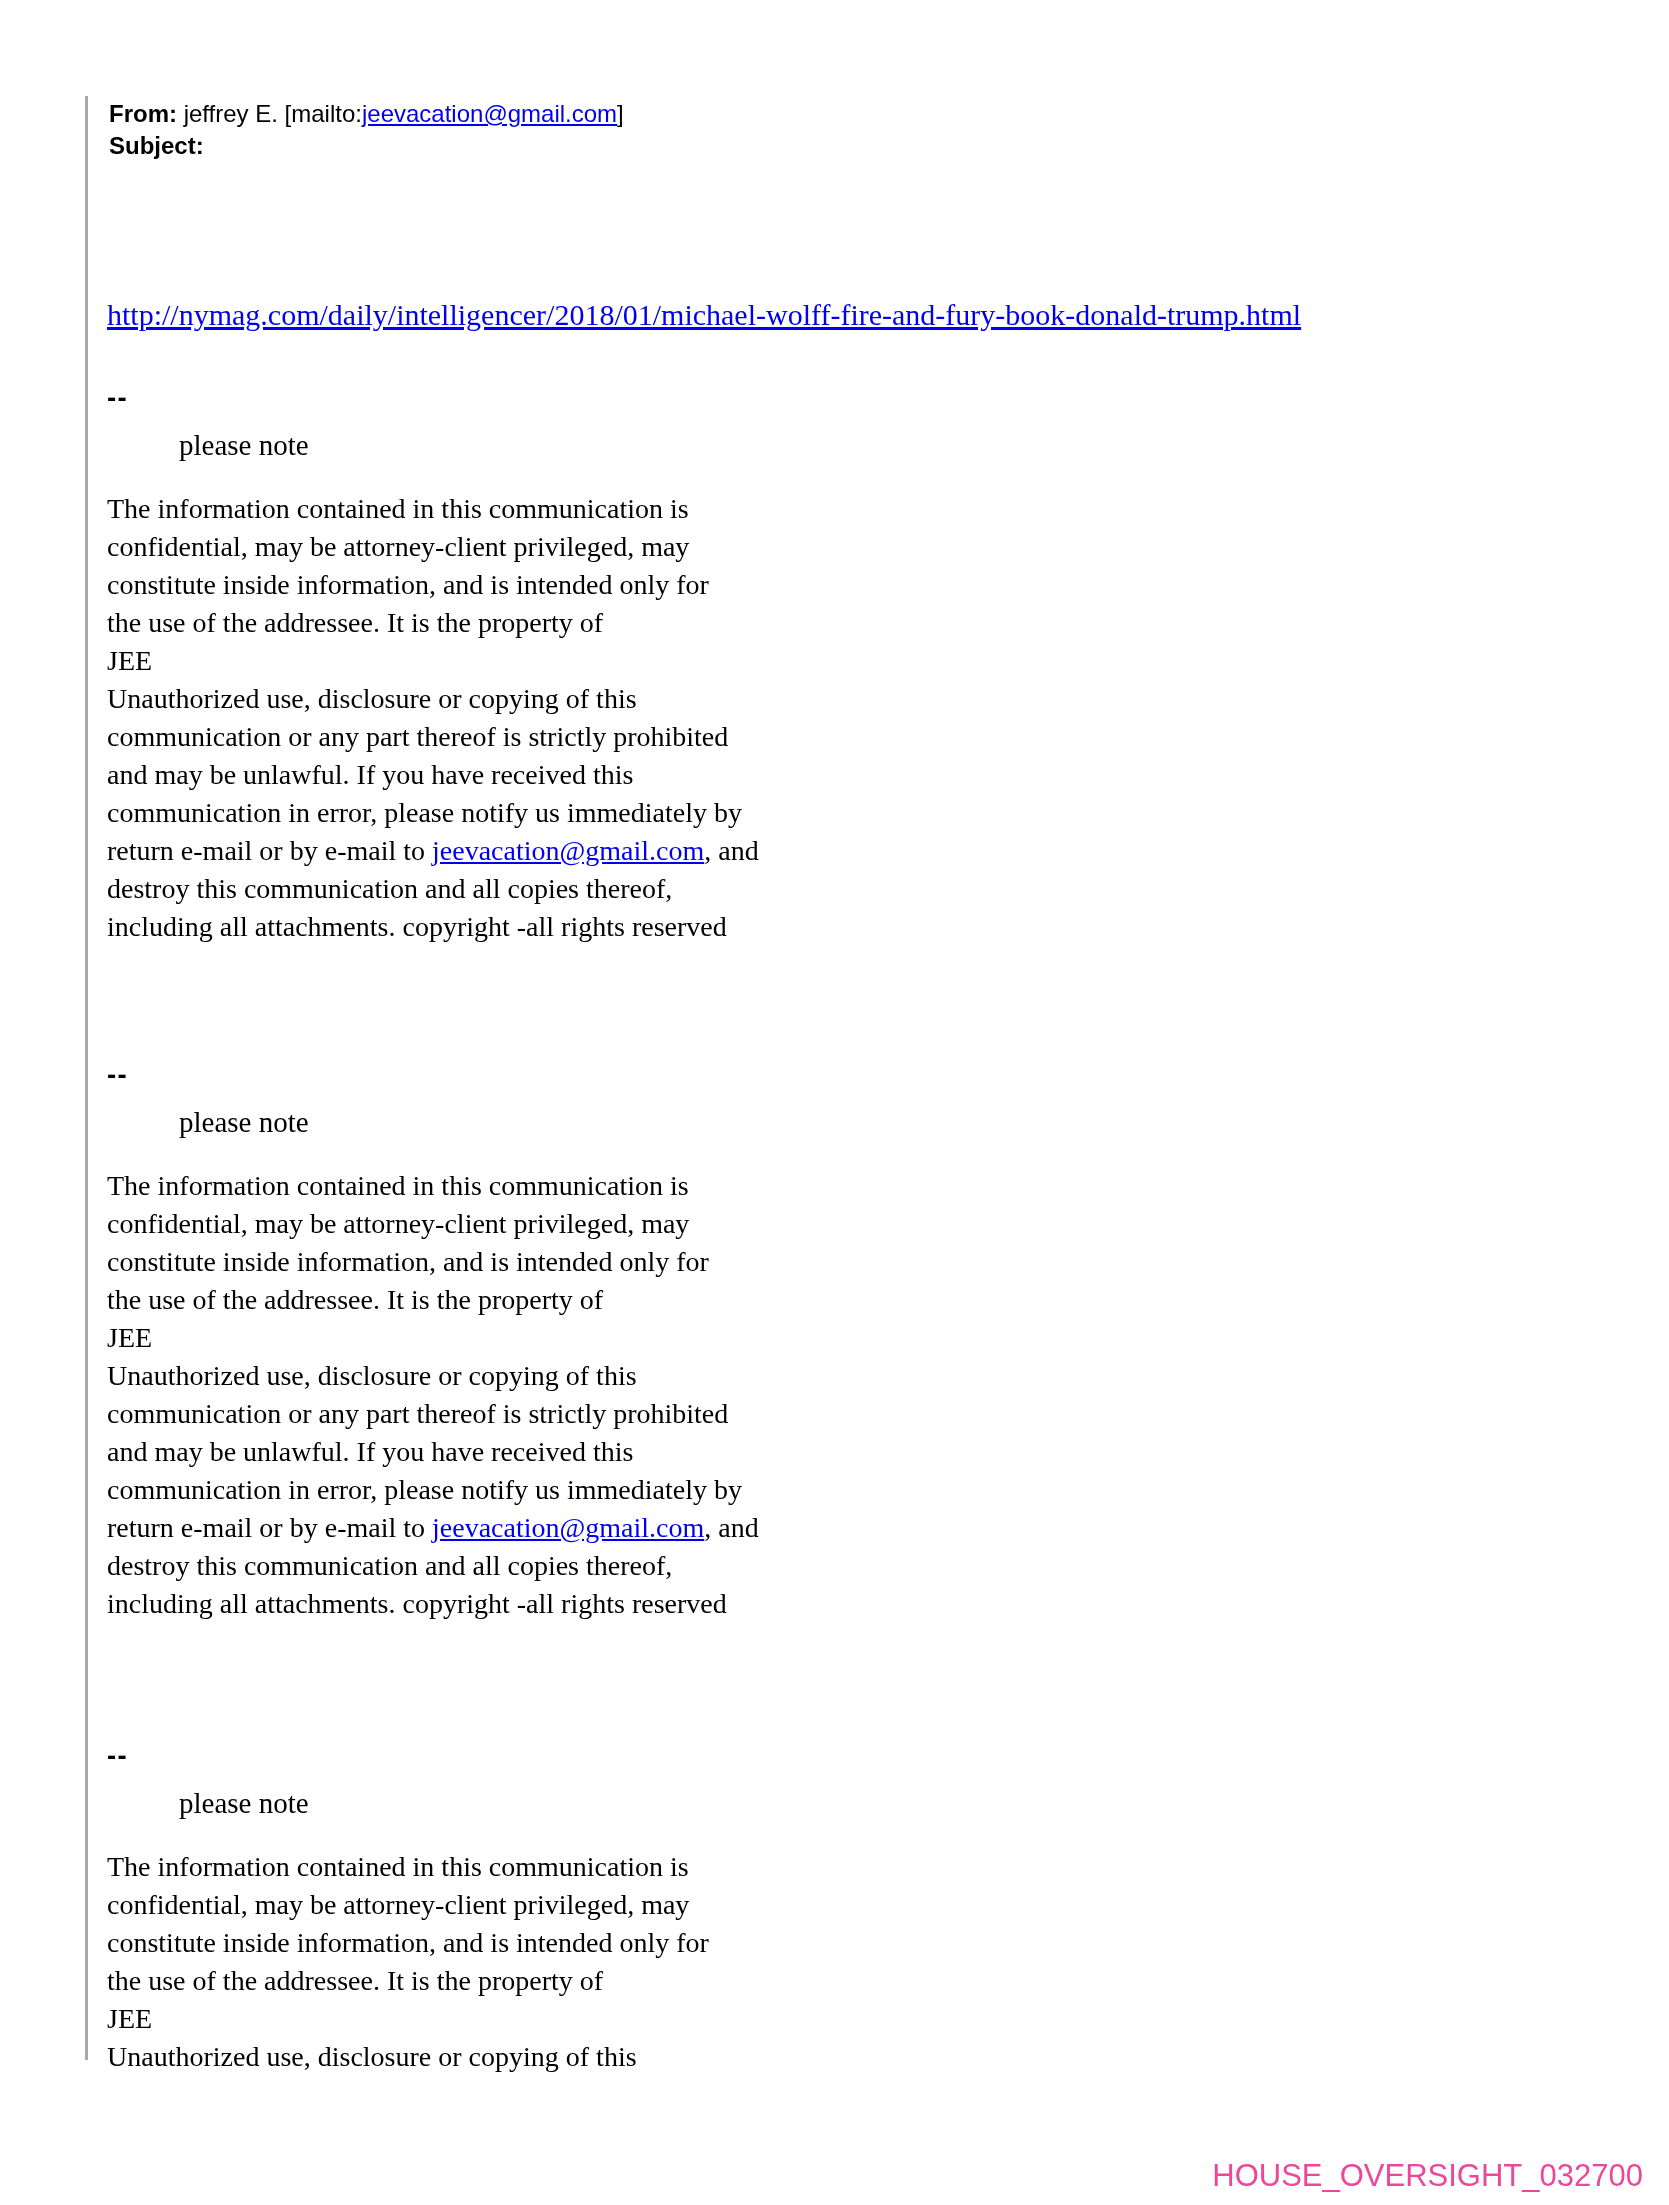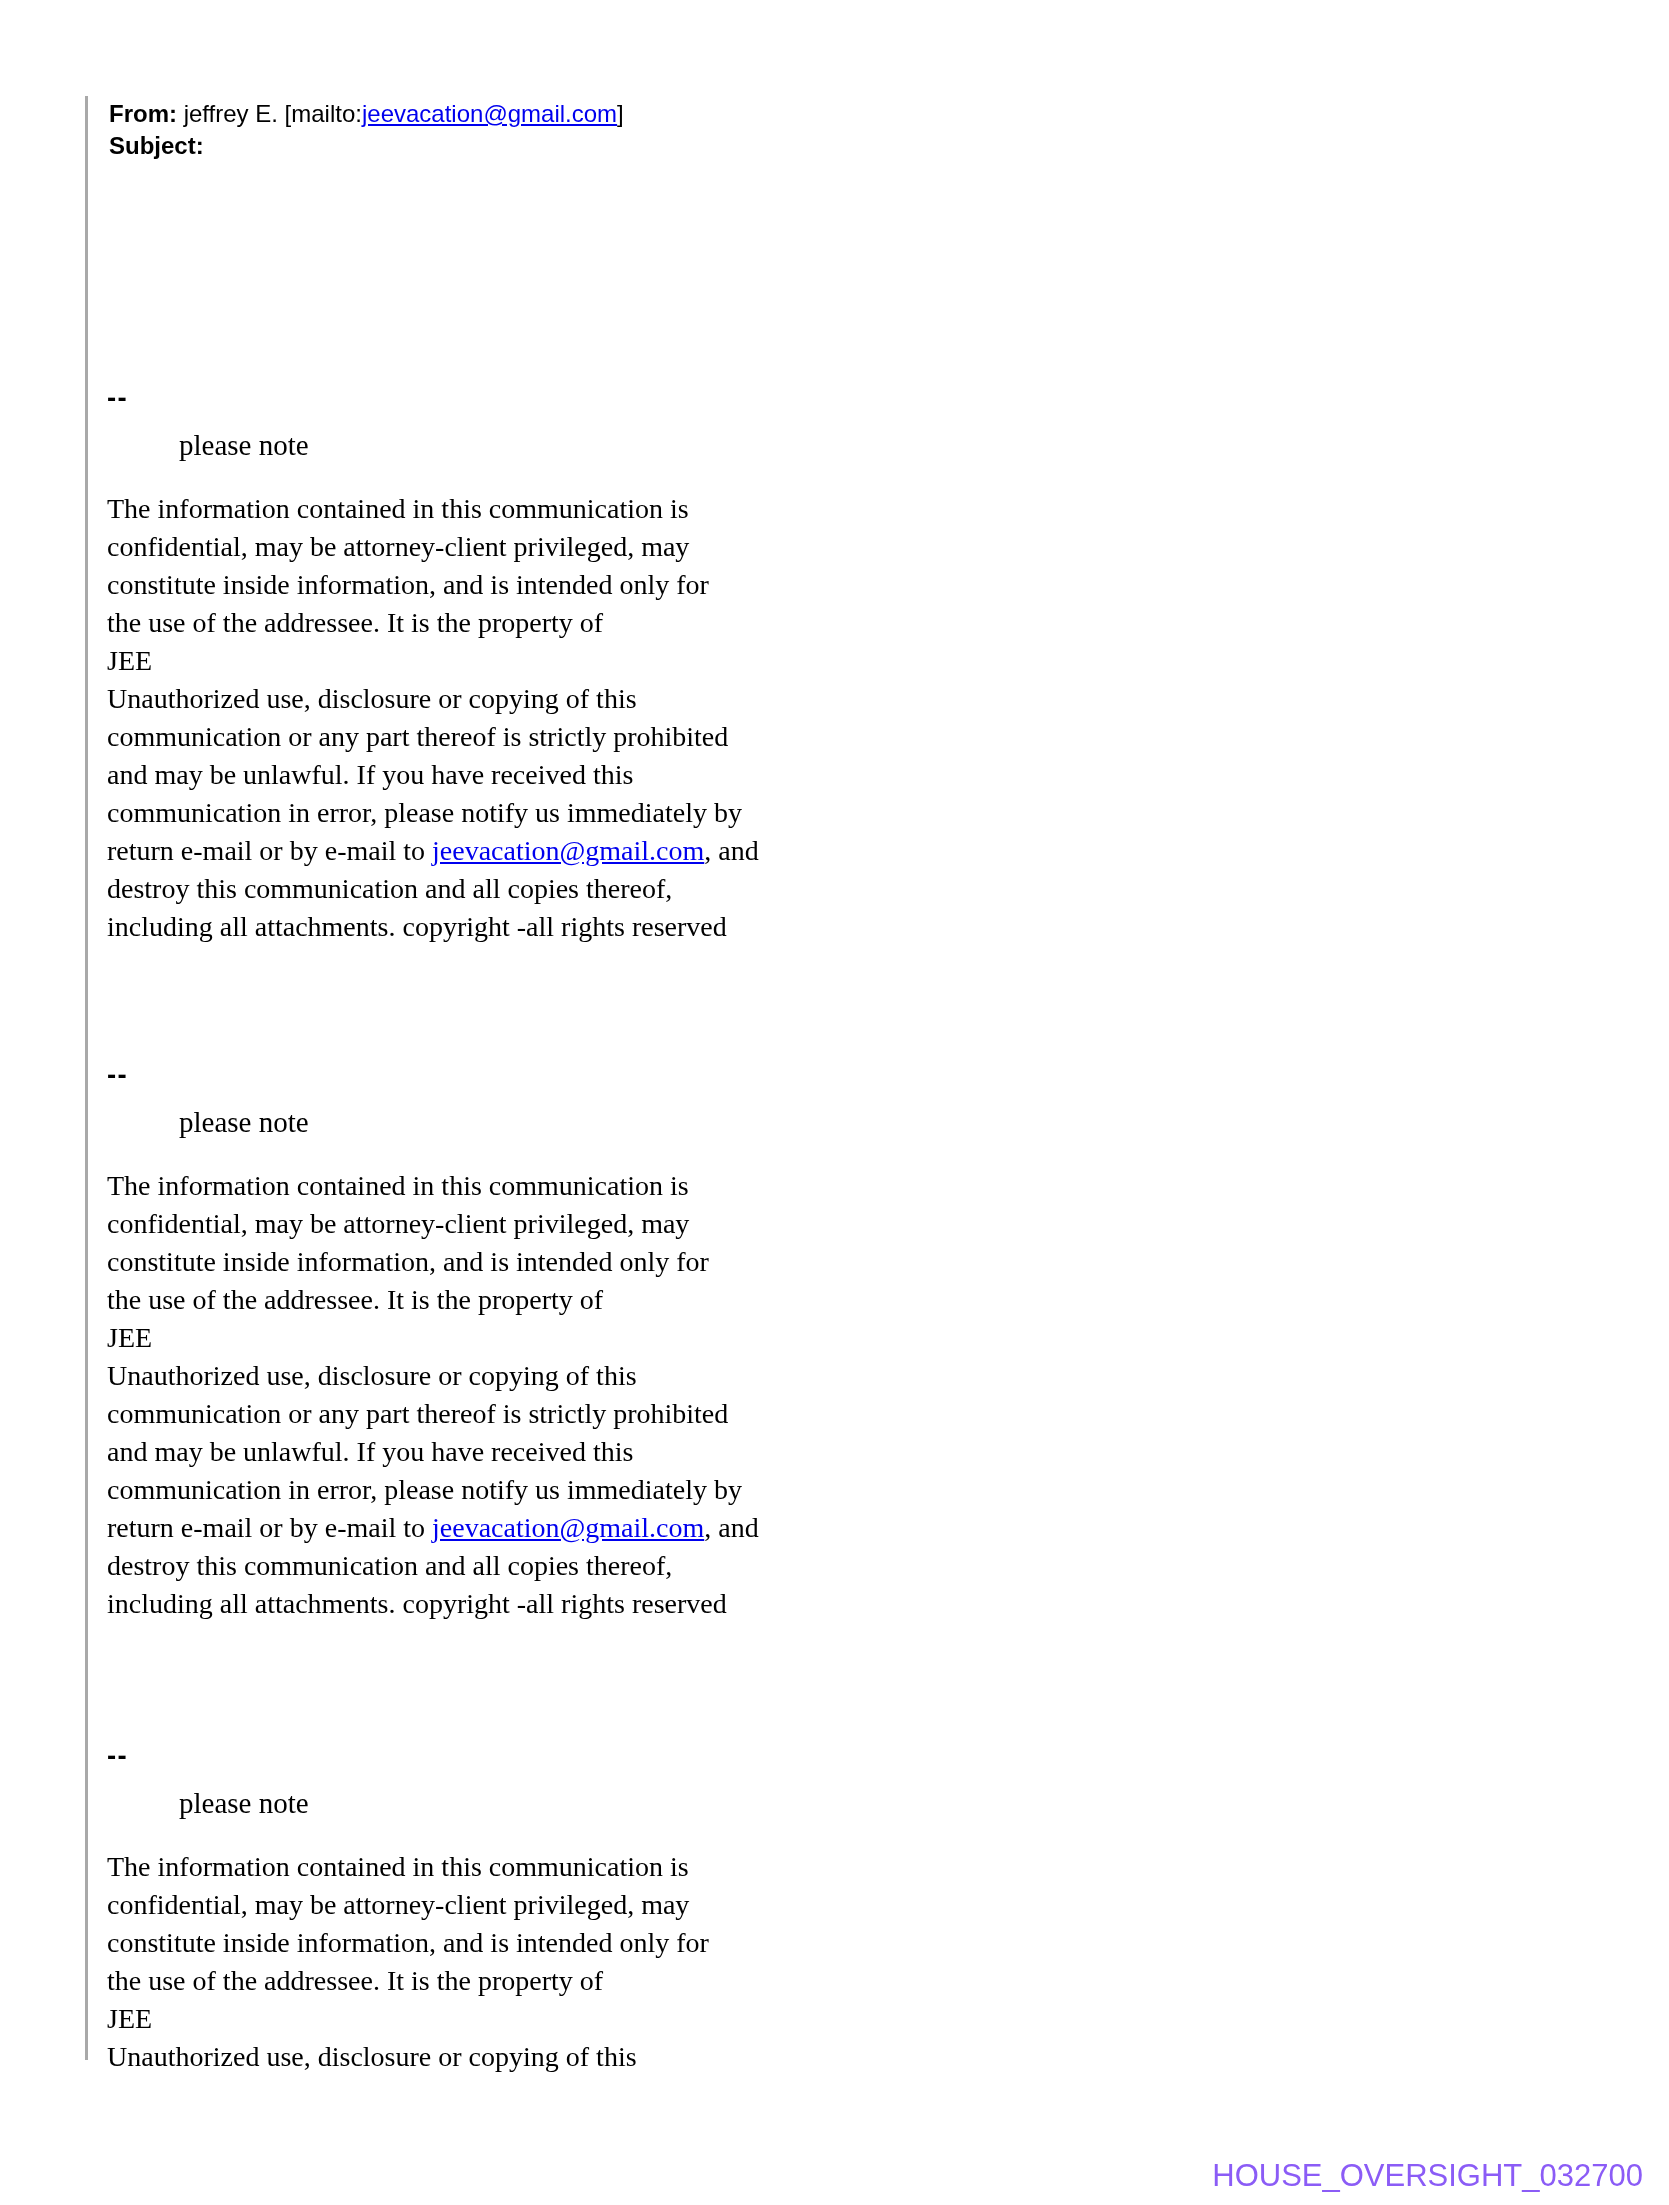--- a/index.html
+++ b/index.html
@@ -76,35 +76,38 @@
   .b2 { top: 1060px; }
   .b3 { top: 1741px; }
   
   .footer {
     position: absolute;
     top: 2159px;
     right: 26px;
     font-family: "Liberation Sans", "DejaVu Sans", sans-serif;
     font-size: 31px;
     line-height: 33px;
-    color: #8b5cf6;
+    color: #ec4899;
   }
 </style>
 </head>
 <body>
 
 <div class="page">
 
   <div class="quote-line"></div>
 
   <div class="header">
     <div class="hline"><b>From:</b><span> jeffrey E. [mailto:</span><a class="link">jeevacation@gmail.com</a><span>]</span></div>
     <div class="hline"><b>Subject:</b></div>
   </div>
 
+  <div class="url-line">
+    <a class="link">http://nymag.com/daily/intelligencer/2018/01/michael-wolff-fire-and-fury-book-donald-trump.html</a>
+  </div>
 
   <div class="sig b1">
     <div class="dash">--</div>
     <div class="note">please note</div>
     <div class="para">
       <div class="dline">The information contained in this communication is</div>
       <div class="dline">confidential, may be attorney-client privileged, may</div>
       <div class="dline">constitute inside information, and is intended only for</div>
       <div class="dline">the use of the addressee. It is the property of</div>
       <div class="dline">JEE</div>

